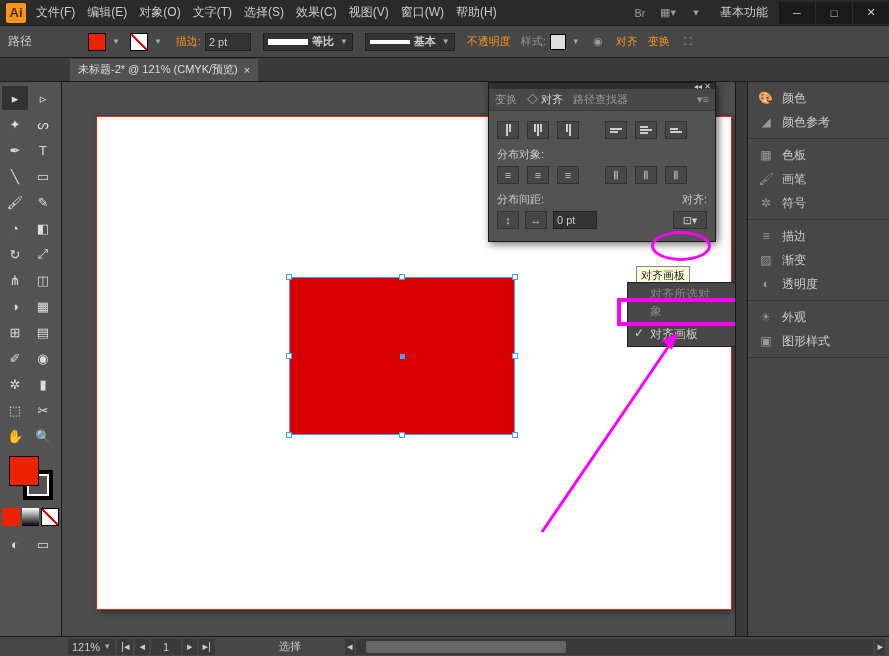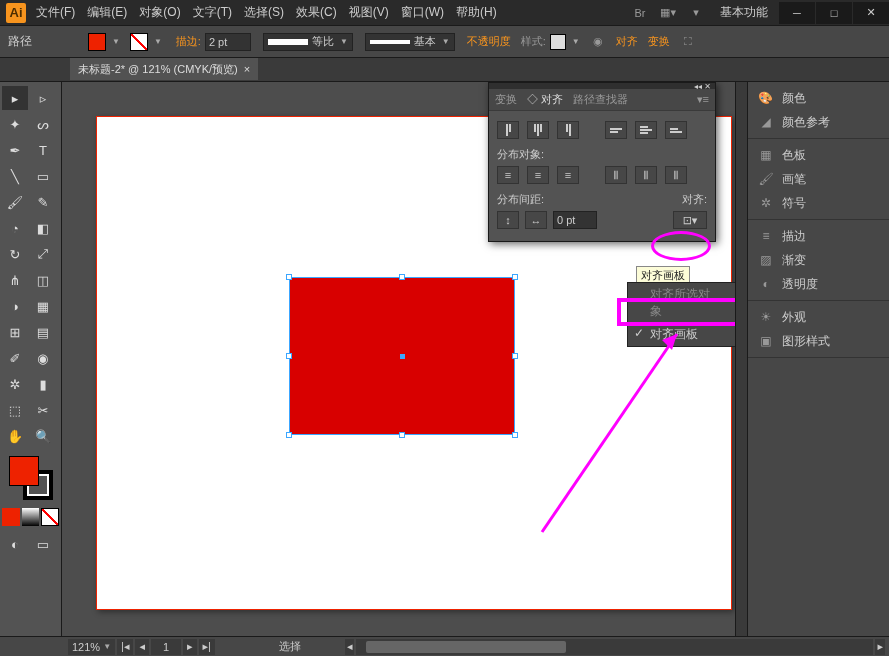--- a/index.html
+++ b/index.html
@@ -19,26 +19,26 @@
 .controlbar { height: 32px; background: #474747; display:flex; align-items:center; padding:0 8px; gap:4px; border-bottom:1px solid #1a1a1a;}
 .ctrl-label { color:#ccc; font-size:12px; margin-right:8px; }
 .swatch { width:18px; height:18px; border:1px solid #000; }
 .swatch.red { background:#e20; }
 .swatch.none { background:#fff; position:relative; }
 .swatch.none::after { content:""; position:absolute; inset:0; background:linear-gradient(to top right, transparent 45%, red 45%, red 55%, transparent 55%);}
 .arrow-down { font-size:8px; color:#aaa; margin-left:2px;}
 .ctrl-text { color:#f7941e; font-size:11px; }
 .ctrl-text.gray { color:#999; }
 .ctrl-input { background:#333; border:1px solid #222; color:#ccc; width:46px; height:18px; padding:0 3px; font-size:11px;}
-.ctrl-dropdown { background:#333; border:1px solid #222; height:18px; display:flex; align-items:center; padding:0 4px; gap:4px;}
+.ctrl-dropdown { background:#333; border:1px solid #222; height:18px; display:flex; align-items:center; padding:0 4px; gap:4px;font-weight:bold;}
 .dash-preview { width:40px; height:6px; background:#fff; }
 .cap-preview { width:40px; height:4px; background:#fff; }
 
 
-.doc-tabs { height:24px; background:#3a3a3a; display:flex; align-items:flex-start; padding-left:70px; border-bottom:1px solid #1a1a1a;}
+.doc-tabs { height:24px; background:#3a3a3a; display:flex; align-items:center; padding-left:70px; border-bottom:1px solid #1a1a1a;}
 .doc-tab { background:#525252; height:22px; display:flex; align-items:center; padding:0 8px; font-size:11px; color:#ddd; gap:6px;}
 
 
 .main { display:flex; height: calc(656px - 26px - 32px - 24px - 20px); }
 
 
 .toolbox { width:62px; background:#535353; padding:4px 2px; display:flex; flex-direction:column; gap:2px; border-right:1px solid #1a1a1a;}
 .tool-row { display:flex; gap:2px; height:24px; }
 .tool { width:26px; height:24px; display:flex; align-items:center; justify-content:center; color:#ddd; font-size:13px; position:relative;}
 .tool.active { background:#333; }

